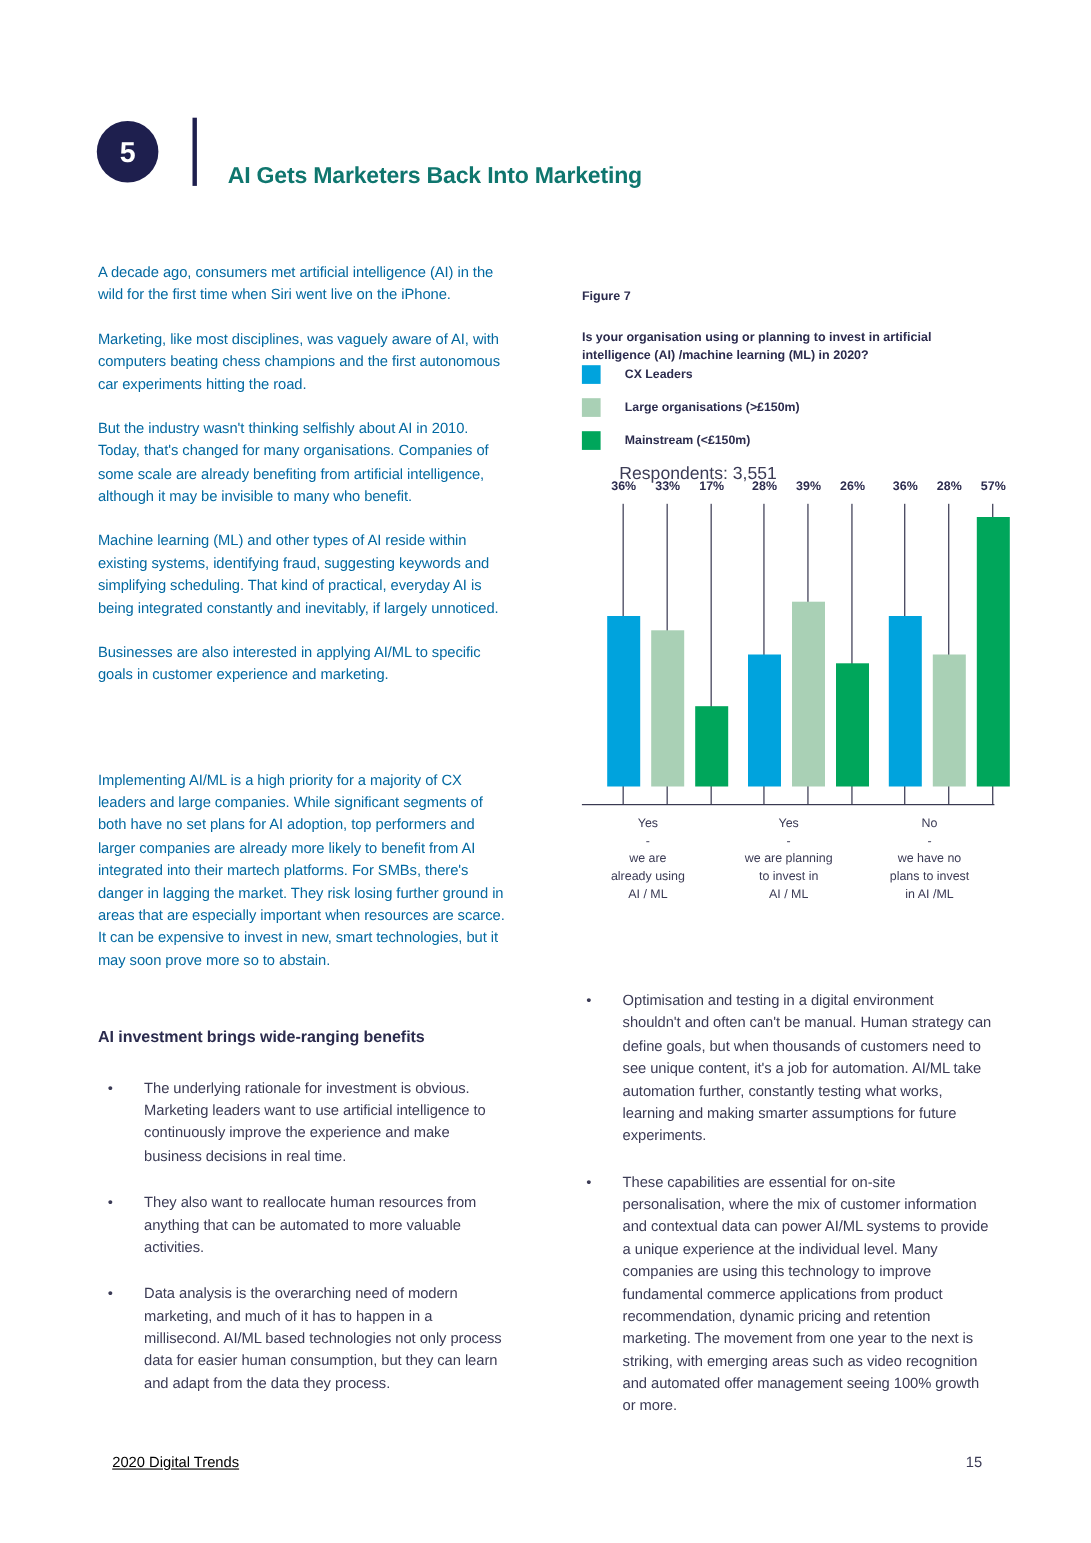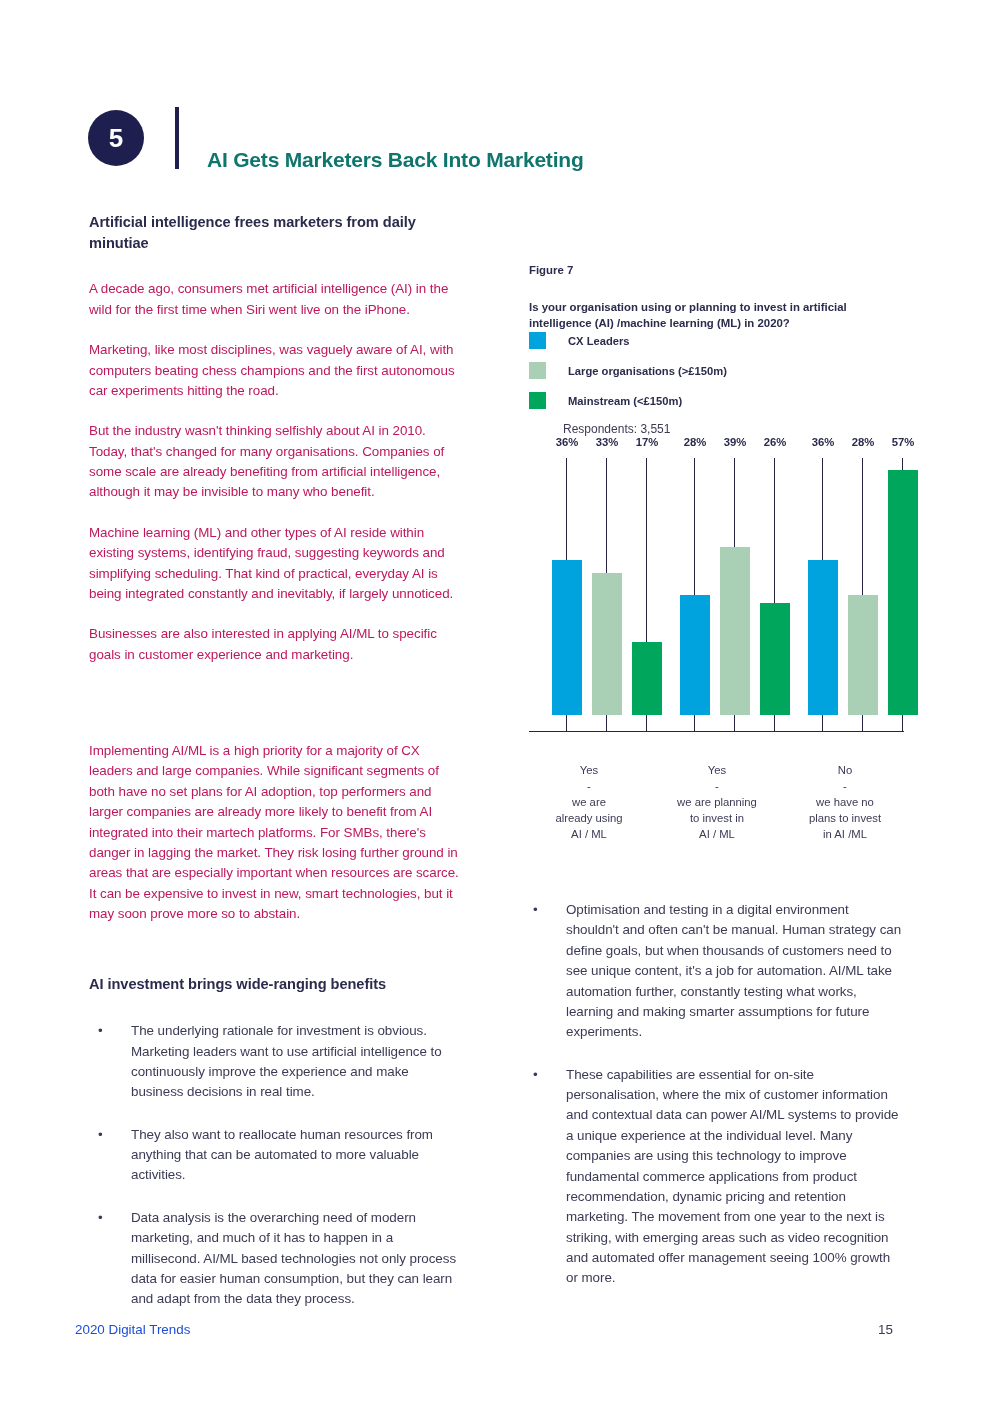--- a/index.html
+++ b/index.html
@@ -78,21 +78,21 @@
   h2.section-heading {
     font-size: 14.6px;
     font-weight: bold;
     line-height: 1.42;
     color: #2b2b4d;
     letter-spacing: -0.05px;
   }
   p.body-text {
     font-size: 13.4px;
     line-height: 1.52;
-    color: #be185d;
+    color: #0369a1;
     letter-spacing: -0.05px;
   }
   .gap-sm { height: 20px; }
   .gap-md { height: 26px; }
   .gap-xl { height: 50px; }
 
   
   ul.bullets { list-style: none; }
   ul.bullets li {
     position: relative;
@@ -141,21 +141,21 @@
   }
   .legend-label {
     margin-left: 22px;
     font-size: 11.2px;
     font-weight: bold;
     color: #2b2b4d;
     white-space: nowrap;
   }
   #respondents {
     margin-top: 12px;
-    font-size: 12px;
+    font-size: 16px;
     color: #3b3b55;
     padding-left: 34px;
   }
 
   
   #chart {
     position: absolute;
     left: 529px;
     top: 436px;
     width: 375px;
@@ -195,61 +195,61 @@
     top: 295px;
     width: 375px;
     height: 1.4px;
     background: #24243f;
   }
 
   
   #cat-labels {
     position: absolute;
     left: 529px;
-    top: 762px;
+    top: 741px;
     width: 375px;
     height: 80px;
   }
   .cat-label {
     position: absolute;
     top: 0;
     width: 132px;
     text-align: center;
     font-size: 11.3px;
     line-height: 1.42;
     color: #3b3b55;
   }
 
   
   #footer-title {
     position: absolute;
-    left: 75px;
+    left: 102px;
     top: 1322px;
     font-size: 13.4px;
-    color: #1d4ed8;
+    color: #000000;
+    text-decoration: underline;
   }
   #footer-page {
     position: absolute;
     left: 878px;
     top: 1322px;
     font-size: 13.4px;
     color: #3b3b55;
   }
 </style>
 </head>
 <body>
 
 <div id="header">
   <div id="chapter-badge">5</div>
   <div id="header-divider"></div>
   <div id="chapter-title">AI Gets Marketers Back Into Marketing</div>
 </div>
 
 <div id="col-left">
-  <h2 class="section-heading">Artificial intelligence frees marketers from daily minutiae</h2>
   <div class="gap-md"></div>
   <p class="body-text">A decade ago, consumers met artificial intelligence (AI) in the wild for the first time when Siri went live on the iPhone.</p>
   <div class="gap-sm"></div>
   <p class="body-text">Marketing, like most disciplines, was vaguely aware of AI, with computers beating chess champions and the first autonomous car experiments hitting the road.</p>
   <div class="gap-sm"></div>
   <p class="body-text">But the industry wasn't thinking selfishly about AI in 2010. Today, that's changed for many organisations. Companies of some scale are already benefiting from artificial intelligence, although it may be invisible to many who benefit.</p>
   <div class="gap-sm"></div>
   <p class="body-text">Machine learning (ML) and other types of AI reside within existing systems, identifying fraud, suggesting keywords and simplifying scheduling. That kind of practical, everyday AI is being integrated constantly and inevitably, if largely unnoticed.</p>
   <div class="gap-sm"></div>
   <p class="body-text">Businesses are also interested in applying AI/ML to specific goals in customer experience and marketing.</p>

